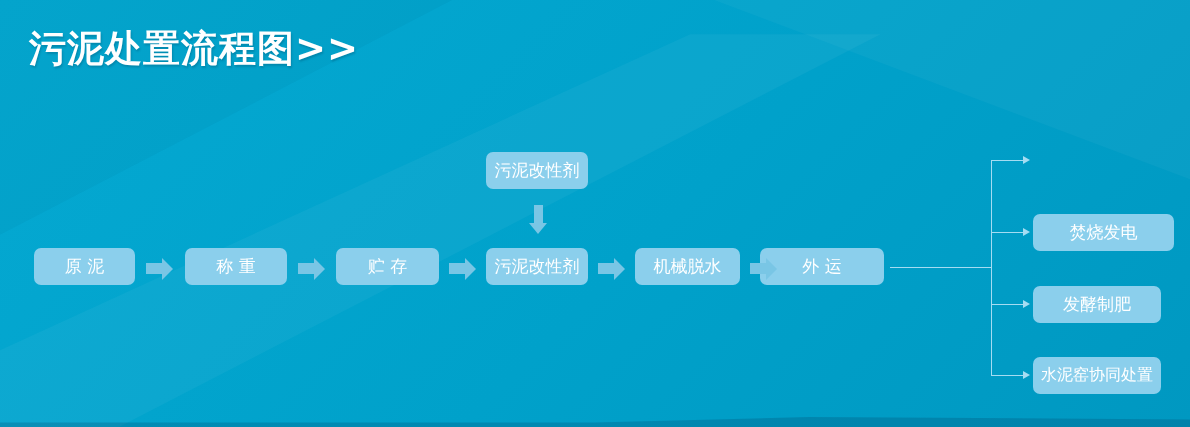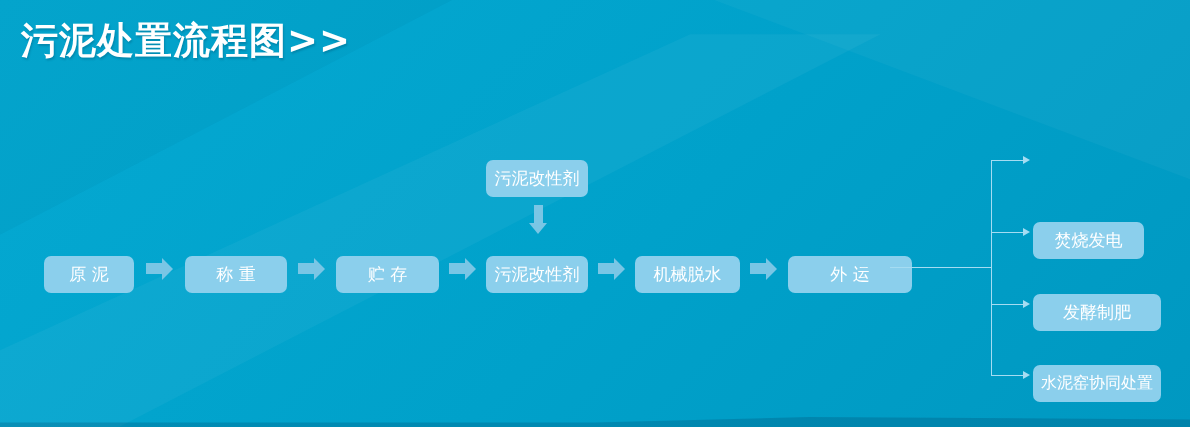--- a/index.html
+++ b/index.html
@@ -16,31 +16,30 @@
     background:rgba(255,255,255,0.035);
     clip-path:polygon(60% 0,100% 0,100% 42%);}
   .bg-shape-c{position:absolute;inset:0;pointer-events:none;
     background:rgba(0,40,70,0.035);
     clip-path:polygon(0 0,38% 0,0 55%);}
   .bottom-strip{position:absolute;left:0;bottom:0;width:100%;height:10px;pointer-events:none;
     background:rgba(0,55,90,0.22);
     clip-path:polygon(0 55%,50% 55%,68% 0,100% 25%,100% 100%,0 100%);}
 
   .title{
-    position:absolute;left:21px;top:16px;margin:0;
+    position:absolute;left:21px;top:16px;margin:8px;
     color:var(--title-text,#fff);font-size:37px;font-weight:bold;letter-spacing:1px;
     text-shadow:1px 2px 2px rgba(0,45,75,0.22);
   }
 
   .node{
     position:absolute;height:37px;border-radius:7px;
     background:var(--node-fill,#8bcfec);color:var(--node-text,#fff);
     font-size:17px;display:flex;align-items:center;justify-content:center;
     white-space:nowrap;
-    margin-top:8px;
   }
   .node.main{top:248px;}
 
   
   .flow-arrow{position:absolute;top:257px;width:27px;height:23px;display:flex;align-items:center;}
   .flow-arrow .bar{display:block;width:16px;height:11px;background:var(--arrow-fill,#79c6e5);}
   .flow-arrow .head{display:block;width:0;height:0;
     border-left:11px solid var(--arrow-fill,#79c6e5);
     border-top:11.5px solid transparent;border-bottom:11.5px solid transparent;}
 
@@ -62,26 +61,26 @@
 <body>
 
 <div class="stage">
   <div class="bg-shape-a"></div>
   <div class="bg-shape-b"></div>
   <div class="bg-shape-c"></div>
   <div class="bottom-strip"></div>
 
   <h1 class="title">污泥处置流程图&gt;&gt;</h1>
 
-  <div class="node main" style="left:44px;width:90px">原 泥</div>
+  <div class="node main" style="left:34px;width:101px">原 泥</div>
   <div class="node main" style="left:185px;width:102px">称 重</div>
   <div class="node main" style="left:336px;width:103px">贮 存</div>
   <div class="node main" style="left:486px;width:102px">污泥改性剂</div>
   <div class="node main" style="left:635px;width:105px">机械脱水</div>
-  <div class="node main" style="left:788px;width:124px">外 运</div>
+  <div class="node main" style="left:760px;width:124px">外 运</div>
 
   <div class="flow-arrow" style="left:146px">
       <i class="bar"></i>
       <i class="head"></i>
     </div>
   <div class="flow-arrow" style="left:298px">
       <i class="bar"></i>
       <i class="head"></i>
     </div>
   <div class="flow-arrow" style="left:449px">
@@ -108,16 +107,16 @@
 
   <div class="cline" style="left:991px;top:160px;width:32px;height:1px"></div>
   <div class="chead" style="left:1023px;top:156px"></div>
   <div class="cline" style="left:991px;top:232px;width:32px;height:1px"></div>
   <div class="chead" style="left:1023px;top:228px"></div>
   <div class="cline" style="left:991px;top:304px;width:32px;height:1px"></div>
   <div class="chead" style="left:1023px;top:300px"></div>
   <div class="cline" style="left:991px;top:375px;width:32px;height:1px"></div>
   <div class="chead" style="left:1023px;top:371px"></div>
 
-  <div class="node" style="left:1033px;top:214px;width:111px">焚烧发电</div>
+  <div class="node" style="left:1033px;top:214px;width:141px">焚烧发电</div>
   <div class="node" style="left:1033px;top:357px;width:128px;font-size:16px">水泥窑协同处置</div>
   <div class="node" style="left:1033px;top:286px;width:128px">发酵制肥</div>
 </div>
 
 </body></html>

